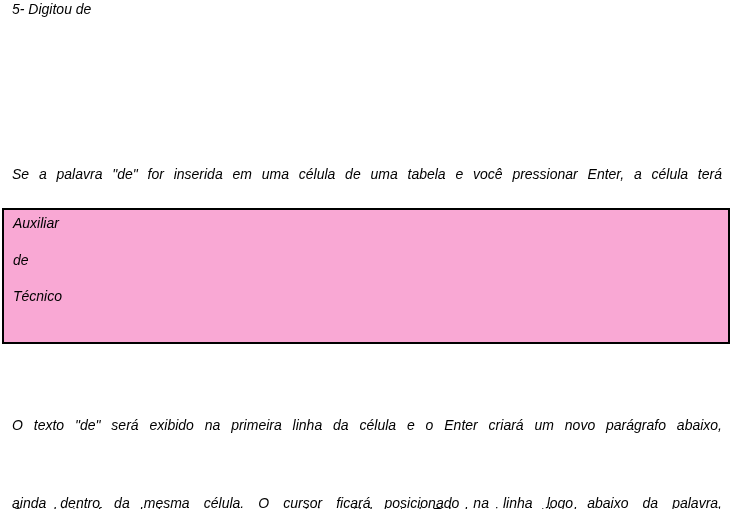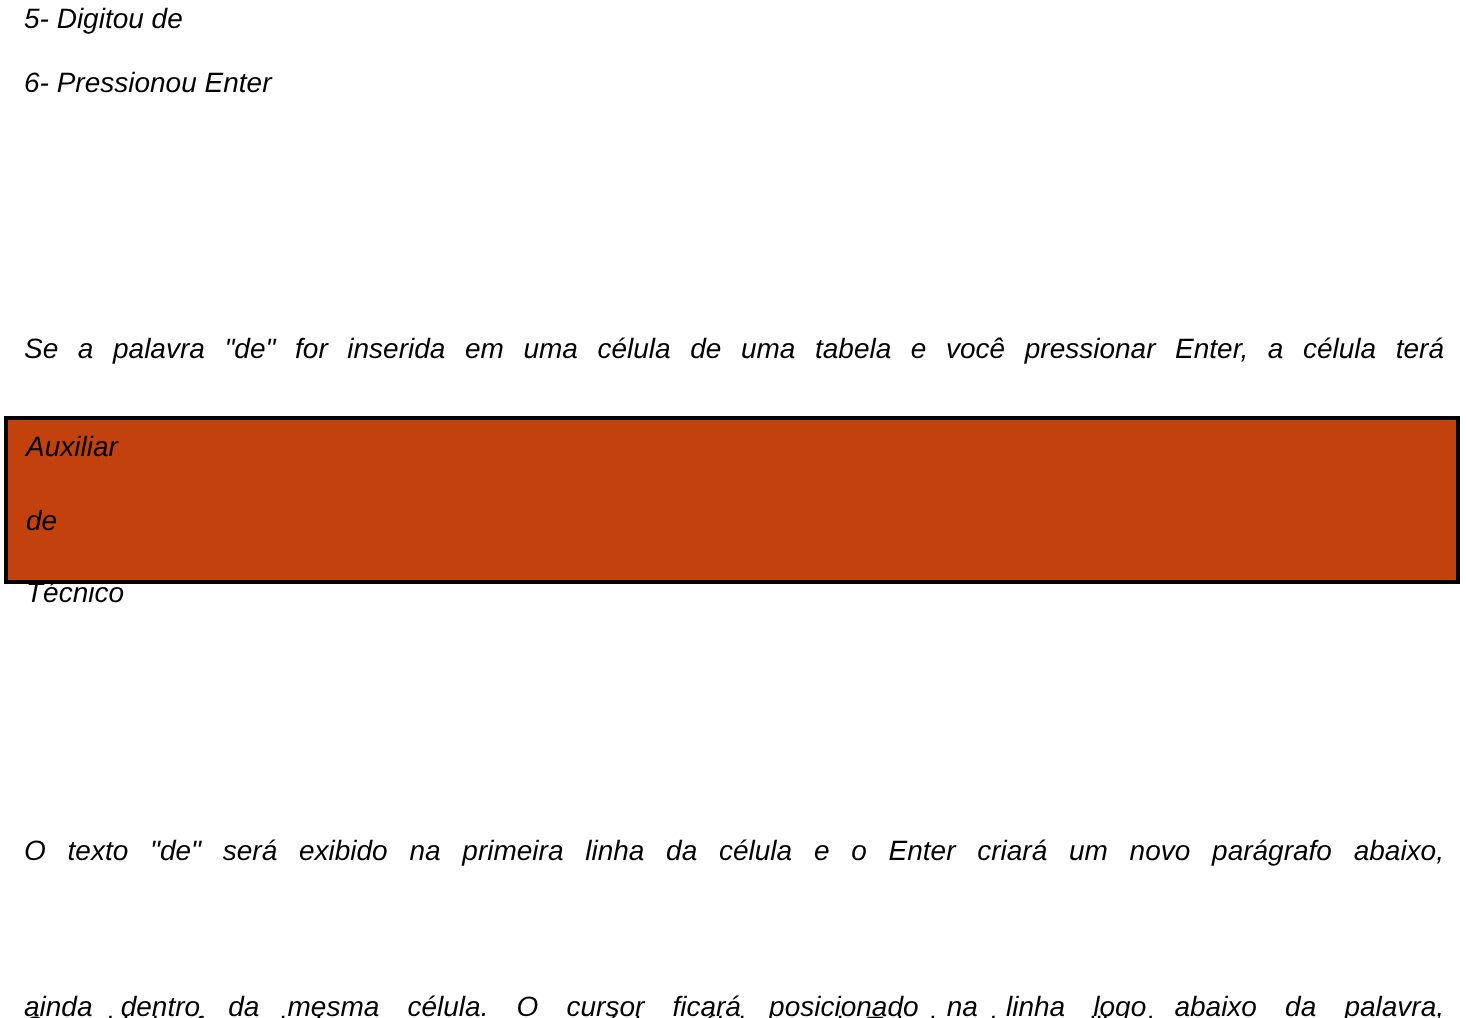--- a/index.html
+++ b/index.html
@@ -32,39 +32,38 @@
   .conclusion  { top: 500px; }
   .just {
     text-align: justify;
     text-align-last: justify;
   }
   .cell-box {
     position: absolute;
     left: 2px;
     top: 208px;
     width: 728px;
-    height: 84px;
+    height: 136px;
     border: 2px solid #000000;
-    background: #c2410c;
+    background: #f9a8d4;
     padding: 0 0 16px 9px;
   }
   .cell-line {
     line-height: 27px;
     margin-bottom: 9.5px;
     white-space: pre;
   }
 </style>
 </head>
 <body>
 
 <div class="page">
 
   <div class="txt step-1">5- Digitou de</div>
 
-  <div class="txt step-2">6- Pressionou Enter</div>
 
   <div class="txt intro">
     <div class="just">Se a palavra "de" for inserida em uma célula de uma tabela e você pressionar Enter, a célula terá</div>
     <div>a seguinte aparência:</div>
   </div>
 
   <div class="cell-box">
     <div class="cell-line">Auxiliar</div>
     <div class="cell-line">de</div>
     <div class="cell-line">Técnico</div>

